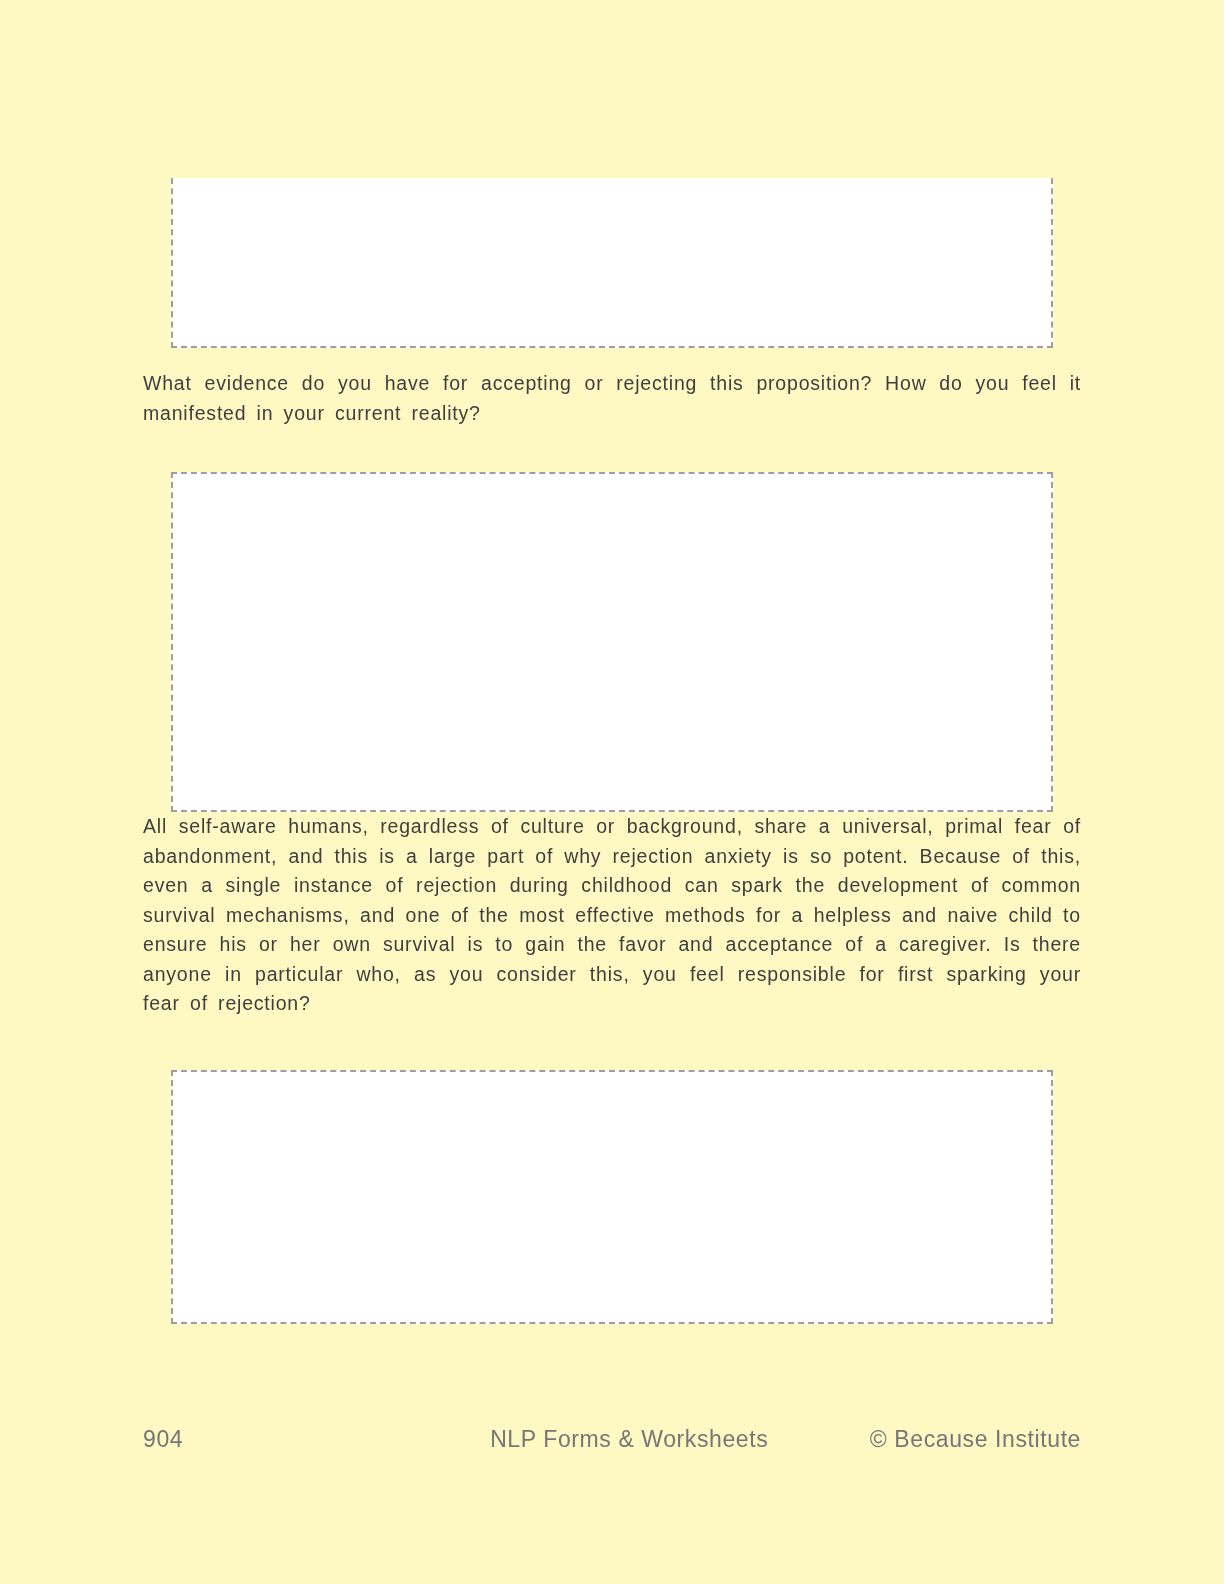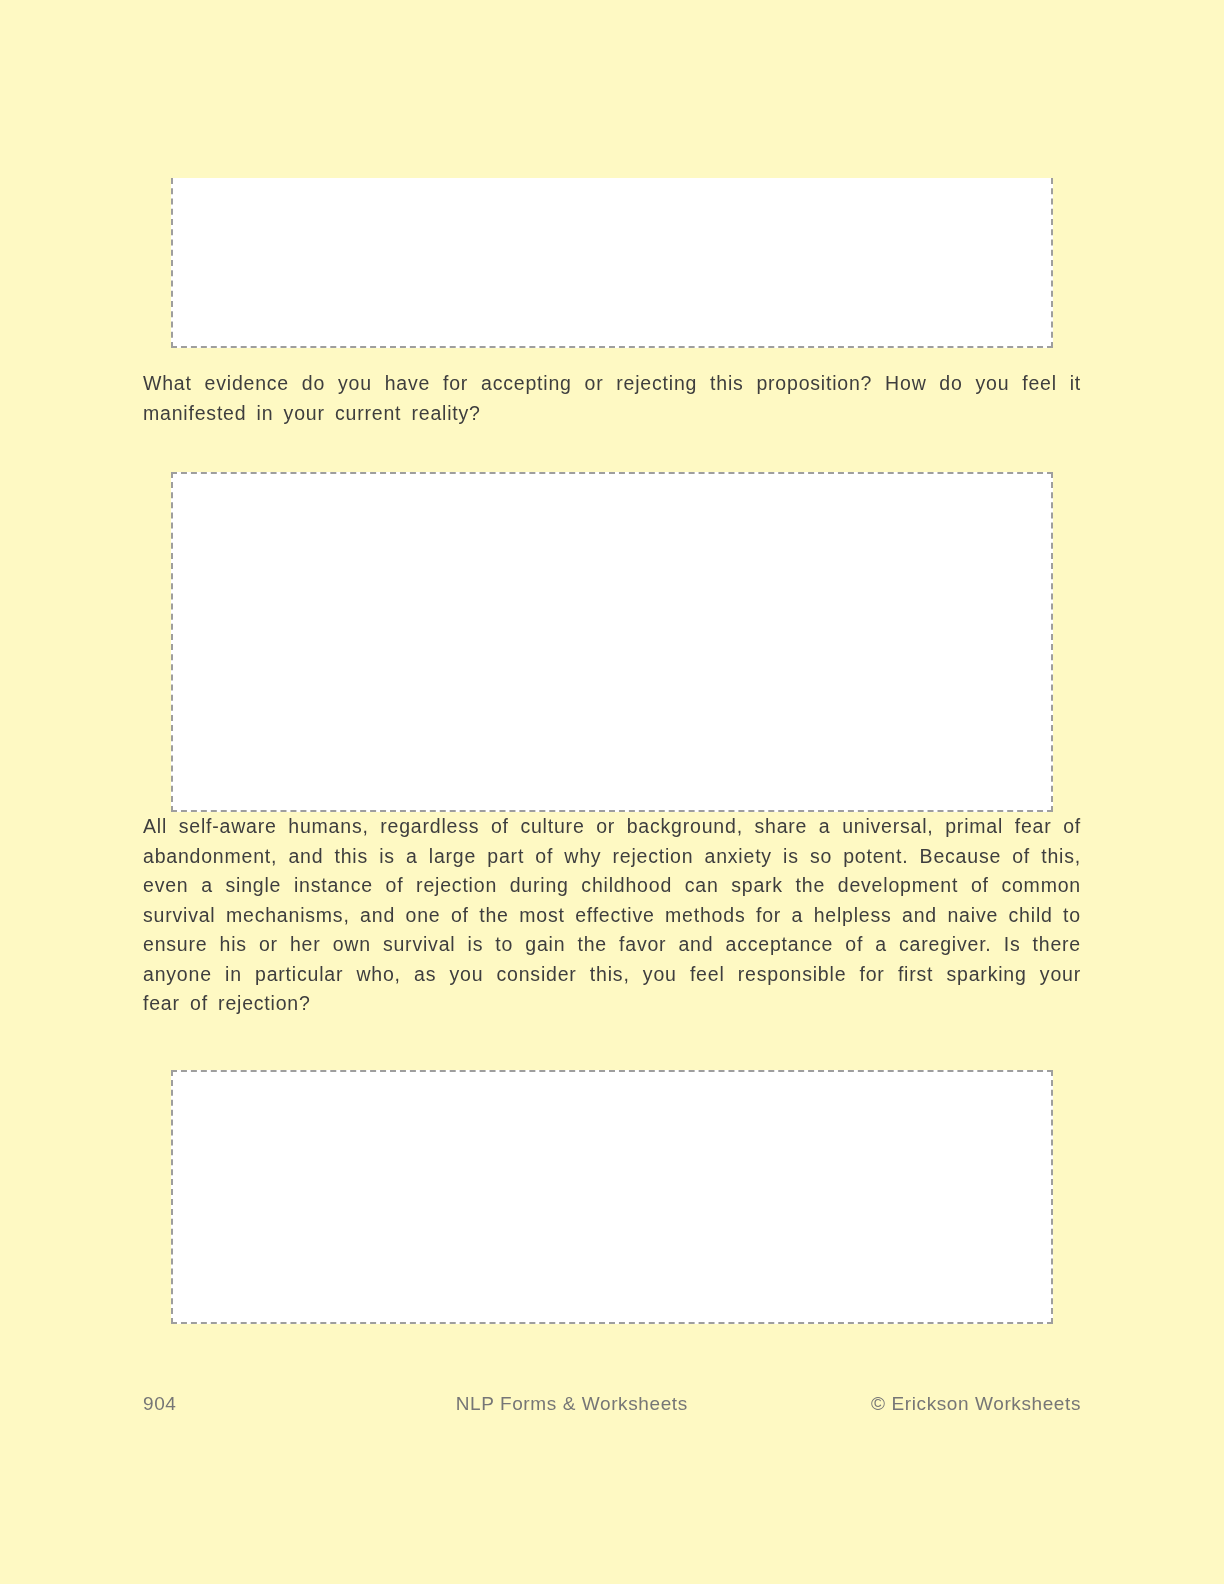--- a/index.html
+++ b/index.html
@@ -50,48 +50,48 @@
     text-align: justify;
     color: #3e3e3e;
     font-weight: 400;
   }
   .prompt.first {
     margin-top: 21px;
   }
   .prompt.second {
   }
   .footer {
-    margin-top: 69px;
+    margin-top: 104px;
     display: flex;
     align-items: baseline;
-    font-size: 19px;
+    font-size: 23px;
     line-height: 22px;
     letter-spacing: 0.6px;
     color: #767676;
   }
   .footer .col {
     flex: 1;
   }
-  .footer .col.center { text-align: left; }
+  .footer .col.center { text-align: right; }
   .footer .col.right  { text-align: right; }
 </style>
 </head>
 <body>
 
 <div class="page">
 
   <div class="response-box continued"></div>
 
   <p class="prompt first">What evidence do you have for accepting or rejecting this proposition? How do you feel it manifested in your current reality?</p>
 
   <div class="response-box evidence"></div>
 
   <p class="prompt second">All self-aware humans, regardless of culture or background, share a universal, primal fear of abandonment, and this is a large part of why rejection anxiety is so potent. Because of this, even a single instance of rejection during childhood can spark the development of common survival mechanisms, and one of the most effective methods for a helpless and naive child to ensure his or her own survival is to gain the favor and acceptance of a caregiver. Is there anyone in particular who, as you consider this, you feel responsible for first sparking your fear of rejection?</p>
 
   <div class="response-box abandonment"></div>
 
   <div class="footer">
     <span class="col left">904</span>
     <span class="col center">NLP Forms &amp; Worksheets</span>
-    <span class="col right">© Erickson Worksheets</span>
+    <span class="col right">© Because Institute</span>
   </div>
 
 </div>
 
 </body></html>

